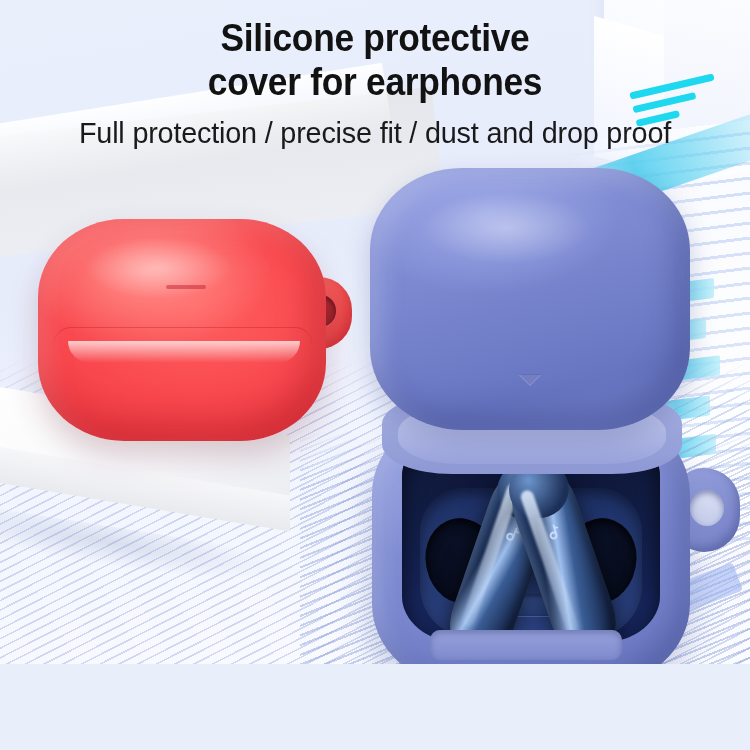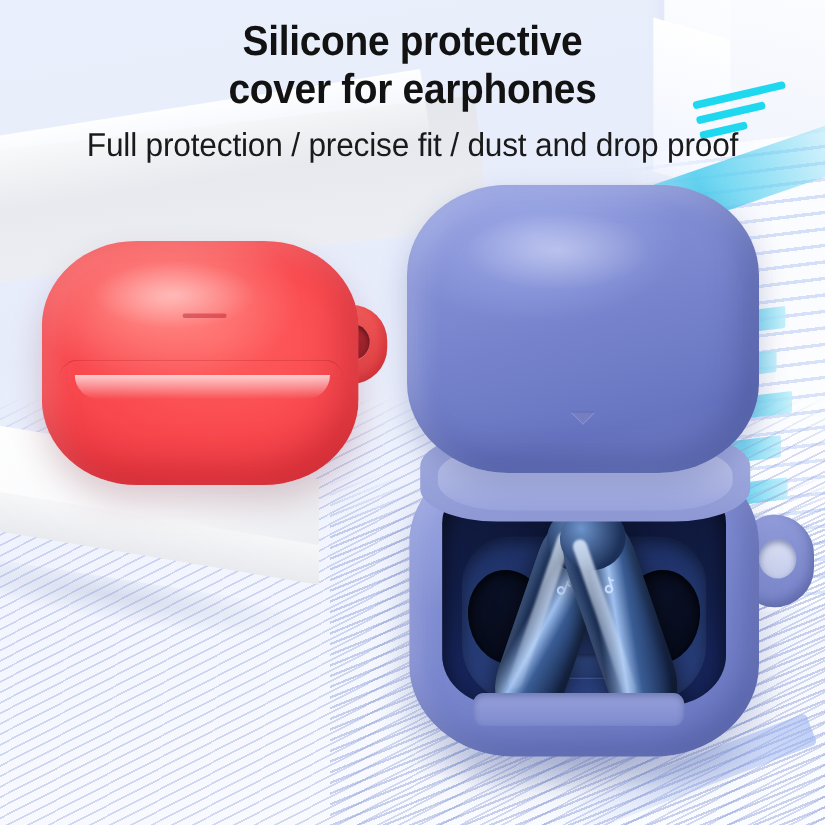--- a/index.html
+++ b/index.html
@@ -1,21 +1,21 @@
 <!DOCTYPE html>
 <html><head>
 <meta charset="utf-8">
 <style>
   html,body{margin:0;padding:0;}
   body{
     width:750px;height:750px;overflow:hidden;
     font-family:"Liberation Sans", sans-serif;
     background:#e9eefb;
   }
-  #stage{position:relative;width:750px;height:750px;overflow:hidden;background:#e9eefb;}
+  #stage{position:relative;width:750px;height:664px;overflow:hidden;background:#e9eefb;}
 
   
   .bg-base{
     position:absolute;inset:0;
     background:
       linear-gradient(170deg,#eaeffc 0%,#e7ecfb 38%,#f2f5fe 62%,#fbfcff 100%);
   }
   
   .floor-stripes{
     position:absolute;left:-60px;right:-60px;top:360px;bottom:-40px;

